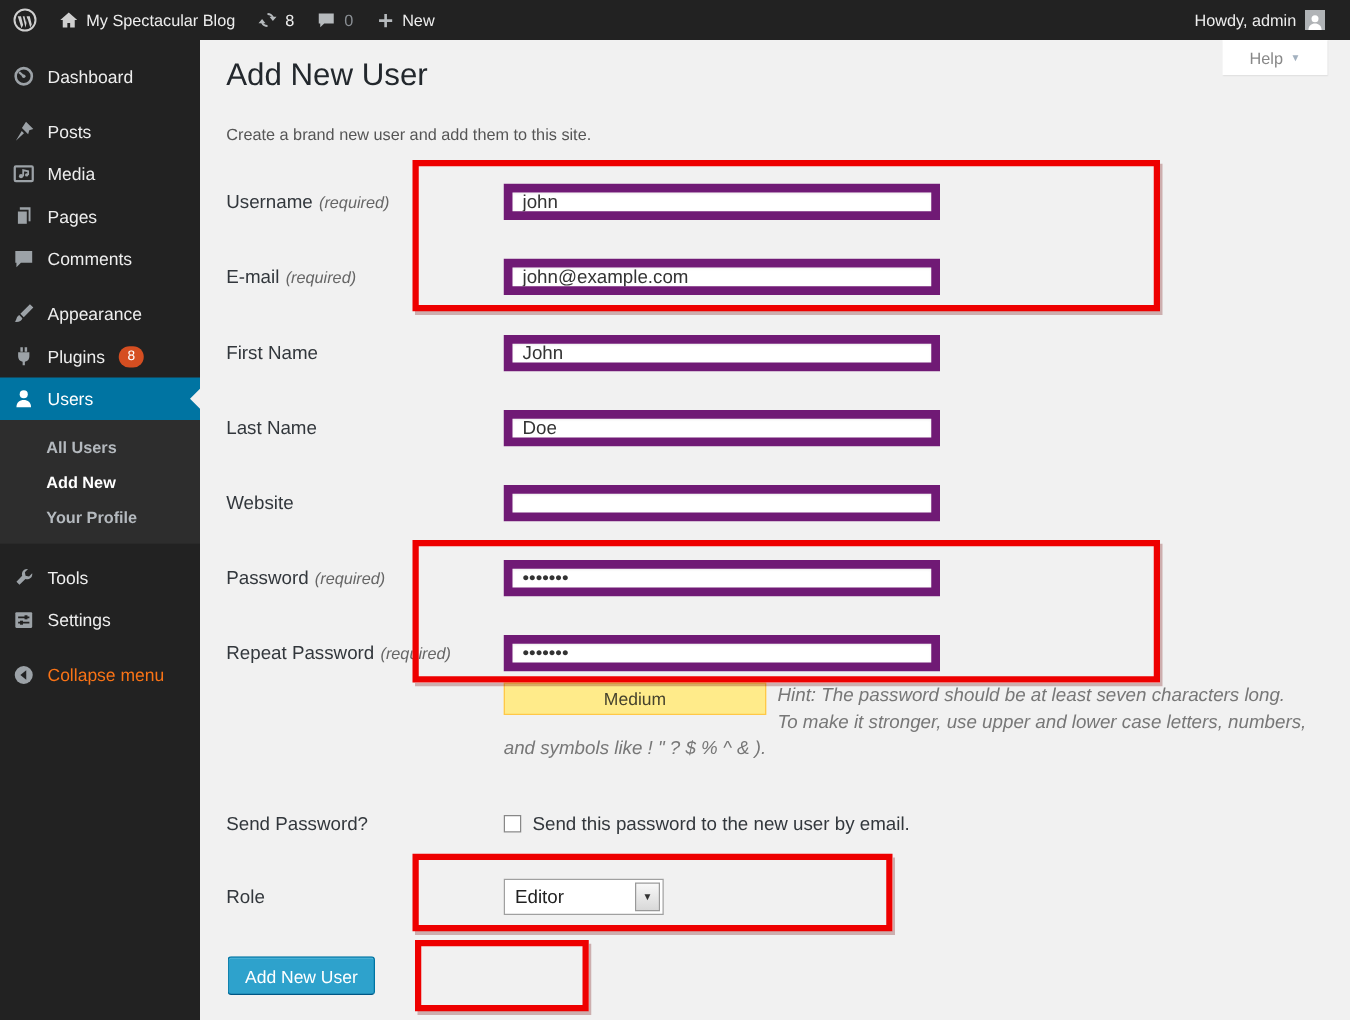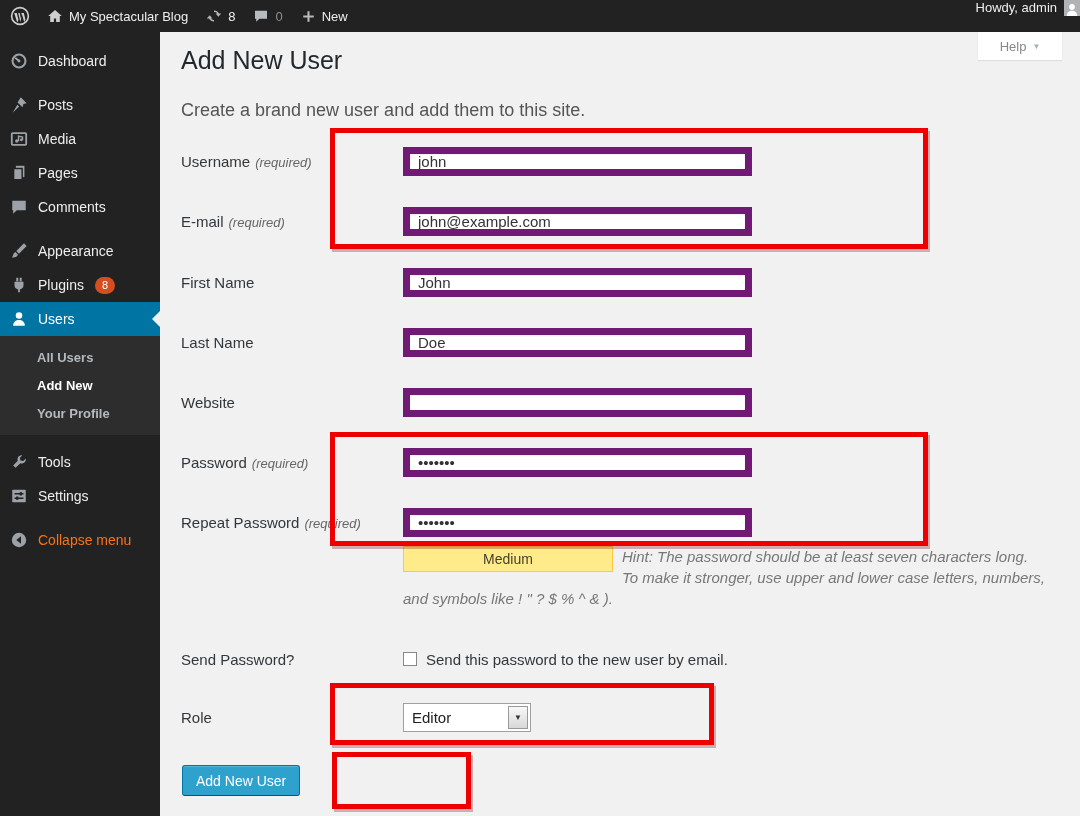--- a/index.html
+++ b/index.html
@@ -8,21 +8,21 @@
   .screen { position:relative; width:1080px; height:816px; overflow:hidden; background:#f1f1f1; }
 
   
   .adminbar { position:absolute; top:0; left:0; width:1080px; height:32px; background:#222;
               display:flex; align-items:center; color:#eee; font-size:13px; z-index:20; }
   .ab-item { display:flex; align-items:center; gap:6px; padding:0 9px; height:32px; cursor:pointer; }
   .ab-item svg { display:block; }
   .wp-logo-wrap { padding:0 8px 0 10px; }
   .ab-count-dim { color:#8a8f94; }
   .ab-spacer { flex:1; }
-  .ab-howdy { display:flex; align-items:flex-start; gap:7px; padding-right:0; }
+  .ab-howdy { display:flex; align-items:center; gap:7px; padding-right:20px; }
   .avatar { width:16px; height:16px; background:#b0b3b6; display:flex; align-items:flex-end; justify-content:center; overflow:hidden; }
 
   
   .sidebar { position:absolute; top:32px; left:0; bottom:0; width:160px; background:#222; z-index:10; }
   .menu { padding-top:12px; }
   .menu-item { display:flex; align-items:center; gap:9px; height:34px; padding-left:9px;
                color:#eee; font-size:14px; cursor:pointer; position:relative; }
   .menu-item .micon { width:20px; height:20px; flex:0 0 20px; display:flex; align-items:center; justify-content:center; }
   .menu-sep { height:10px; }
   .menu-item.active { background:#0074a2; color:#fff; }
@@ -36,21 +36,21 @@
   .submenu-item.current { color:#fff; }
   .menu-item.collapse { color:#f97316; }
 
   
   .content { position:absolute; top:32px; left:160px; width:920px; bottom:0; background:#f1f1f1; }
   .help-tab { position:absolute; top:0; right:18px; width:84px; height:28px; background:#fff;
               color:#888; font-size:13px; display:flex; align-items:center; justify-content:center; gap:6px;
               box-shadow:0 1px 1px rgba(0,0,0,.08); cursor:pointer; }
   .help-arrow { font-size:8px; color:#a3b1bf; }
   .page-title { position:absolute; top:14px; left:21px; font-size:25px; font-weight:400; color:#23282d; }
-  .page-intro { position:absolute; top:68px; left:21px; font-size:18px; color:#555; }
+  .page-intro { position:absolute; top:68px; left:21px; font-size:13px; color:#555; }
 
   .frow { position:absolute; left:21px; display:flex; align-items:center; height:30px; }
   .flabel { width:222px; font-size:15px; color:#32373c; display:flex; align-items:baseline; gap:5px; }
   .freq { font-style:italic; font-size:13px; color:#666; }
   .tinput { width:349px; height:29px; border:7px solid #701a75; background:#fff; color:#333;
             font-size:15px; padding:0 8px; font-family:"Liberation Sans", sans-serif;
             box-shadow:inset 0 1px 2px rgba(0,0,0,.07); outline:none; }
 
   
   .pw-hint-wrap { position:absolute; left:243px; top:514px; width:645px; font-size:15px; color:#777; }

